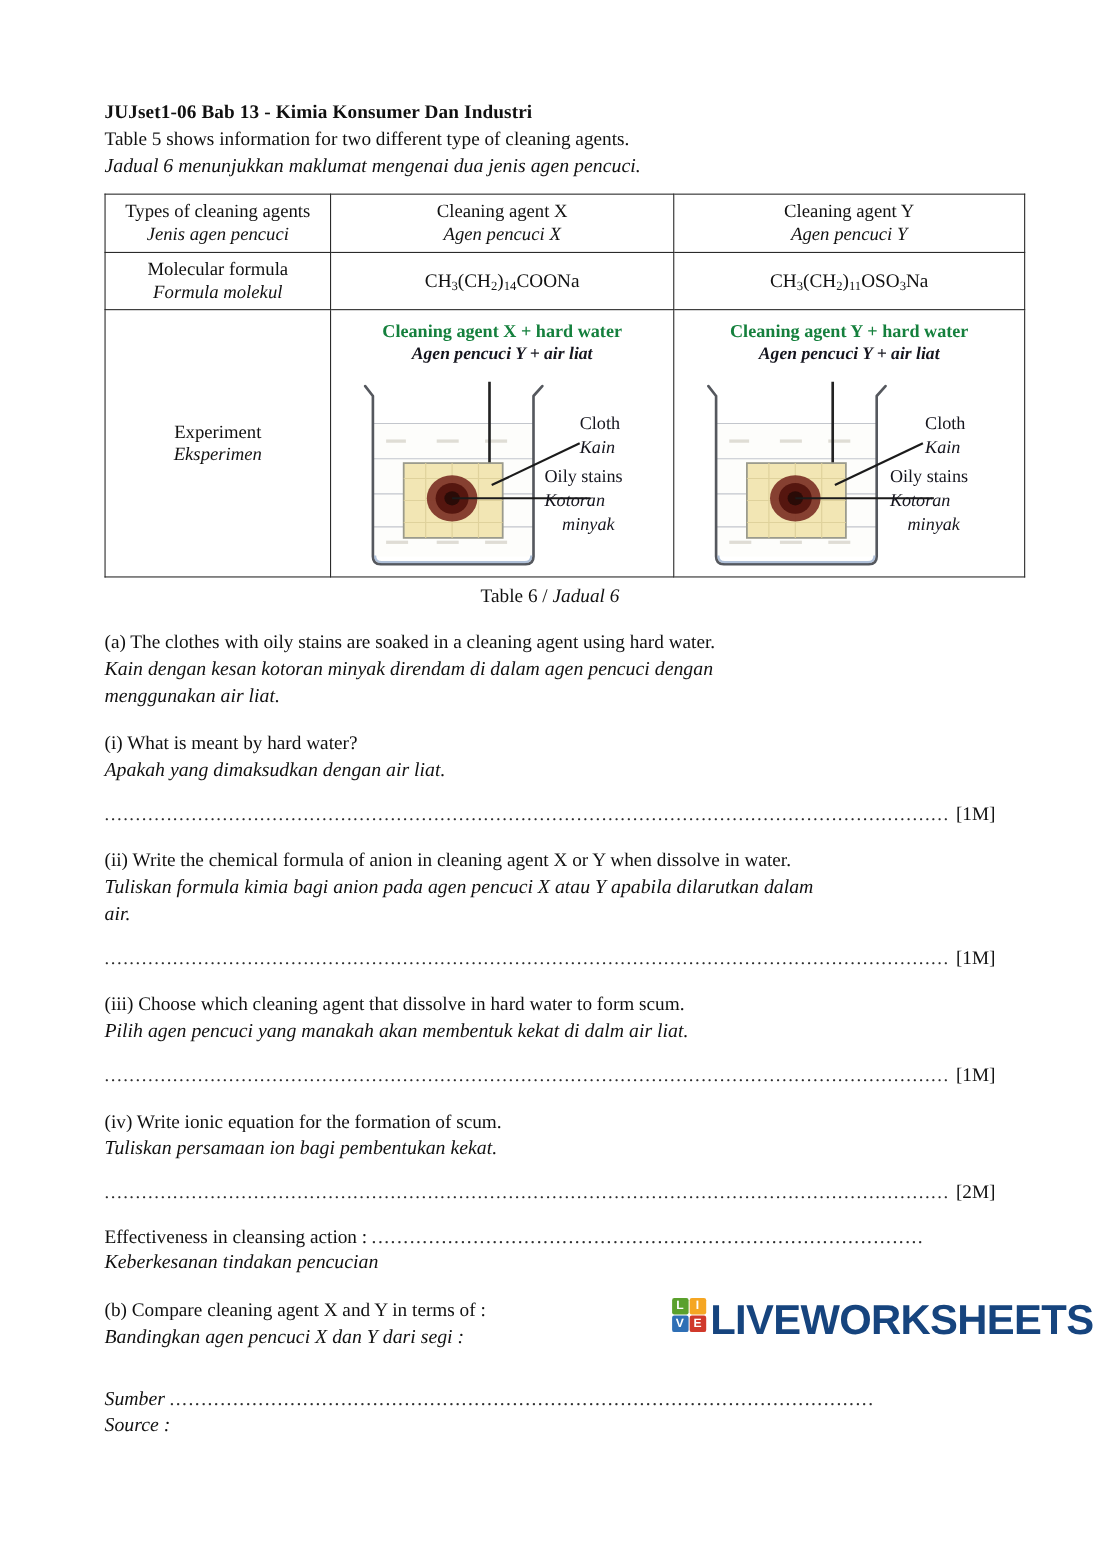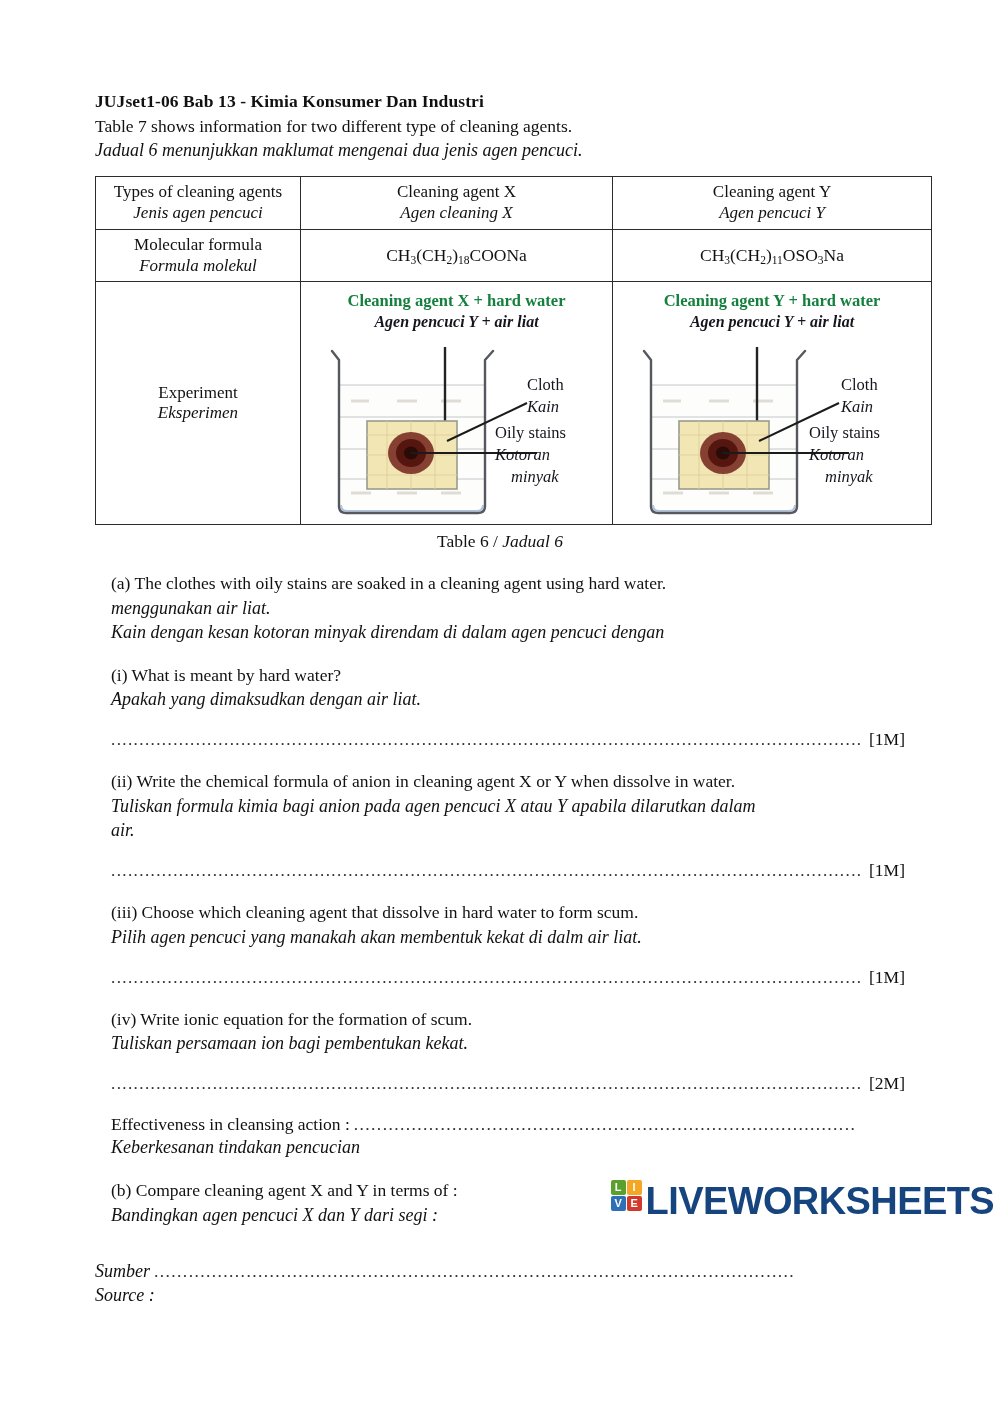--- a/index.html
+++ b/index.html
@@ -136,21 +136,21 @@
   }
   .lbl {
     position: absolute;
     font-size: 16.5px;
     color: #15151e;
     white-space: nowrap;
   }
   .lbl.it { font-style: italic; }
 
   
-  .qblock { margin-top: 20px; margin-left: 16px; }
+  .qblock { margin-top: 20px; }
   .qblock p { margin: 0; }
   .dotline {
     margin-top: 18px;
     display: flex;
     align-items: baseline;
     font-size: 17.5px;
   }
   .dots {
     flex: 1 1 auto;
     overflow: hidden;
@@ -219,48 +219,48 @@
   }
 </style>
 </head>
 <body>
 
 <div class="page">
   <div class="content">
 
     <div>
       <p class="doc-title">JUJset1-06 Bab 13 - Kimia Konsumer Dan Industri</p>
-      <p class="line-en">Table 7 shows information for two different type of cleaning agents.</p>
+      <p class="line-en">Table 5 shows information for two different type of cleaning agents.</p>
       <p class="line-my">Jadual 6 menunjukkan maklumat mengenai dua jenis agen pencuci.</p>
     </div>
 
     <table class="tbl">
       <tbody>
           <tr>
         <td class="c-label">
           <div class="cell-en">Types of cleaning agents</div>
           <div class="cell-my">Jenis agen pencuci</div>
         </td>
         <td class="c-x">
           <div class="cell-en">Cleaning agent X</div>
-          <div class="cell-my">Agen cleaning X</div>
+          <div class="cell-my">Agen pencuci X</div>
         </td>
         <td class="c-y">
           <div class="cell-en">Cleaning agent Y</div>
           <div class="cell-my">Agen pencuci Y</div>
         </td>
       </tr>
 
       <tr>
         <td class="c-label">
           <div class="cell-en">Molecular formula</div>
           <div class="cell-my">Formula molekul</div>
         </td>
         <td class="c-x">
-          <div class="formula"><span>CH</span><sub>3</sub><span>(CH</span><sub>2</sub><span>)</span><sub>18</sub><span>COONa</span></div>
+          <div class="formula"><span>CH</span><sub>3</sub><span>(CH</span><sub>2</sub><span>)</span><sub>14</sub><span>COONa</span></div>
         </td>
         <td class="c-y">
           <div class="formula"><span>CH</span><sub>3</sub><span>(CH</span><sub>2</sub><span>)</span><sub>11</sub><span>OSO</span><sub>3</sub><span>Na</span></div>
         </td>
       </tr>
 
       <tr>
         <td class="c-label exp-cell">
           <div class="cell-en">Experiment</div>
           <div class="cell-my">Eksperimen</div>
@@ -376,22 +376,22 @@
       </table>
 
     <div class="caption">
       <span>Table 6</span>
       <span>/</span>
       <span class="it">Jadual 6</span>
     </div>
 
     <div class="qblock">
       <p class="line-en">(a) The clothes with oily stains are soaked in a cleaning agent using hard water.</p>
+      <p class="line-my">Kain dengan kesan kotoran minyak direndam di dalam agen pencuci dengan</p>
       <p class="line-my">menggunakan air liat.</p>
-      <p class="line-my">Kain dengan kesan kotoran minyak direndam di dalam agen pencuci dengan</p>
     </div>
 
     <div class="qblock">
       <p class="line-en">(i) What is meant by hard water?</p>
       <p class="line-my">Apakah yang dimaksudkan dengan air liat.</p>
       <div class="dotline">
         <span class="dots">...................................................................................................................................................</span>
         <span class="marks">[1M]</span>
       </div>
     </div>

